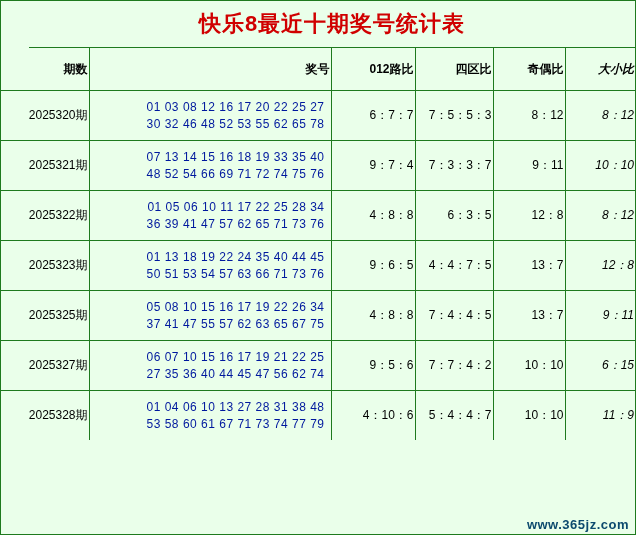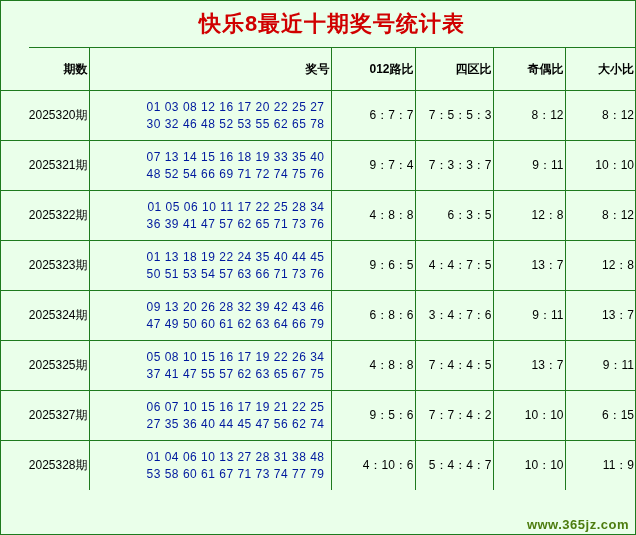--- a/index.html
+++ b/index.html
@@ -43,20 +43,21 @@
     border: 1px solid #1e7a1e;
     border-top: 0;
     border-left: 0;
     text-align: right;
     vertical-align: middle;
     font-size: 12px;
     color: #000;
   }
   table.stats th:last-child, table.stats td:last-child {
     border-right: 0;
+    font-style: italic;
   }
   table.stats tr:last-child td {
     border-bottom: 0;
   }
   thead th {
     height: 40px;
     font-size: 14px;
     font-weight: bold;
   }
   .col-period { width: 88px; }
@@ -87,21 +88,21 @@
     font-size: 12px;
     color: #000;
     margin-left: 16px;
   }
   .watermark {
     position: absolute;
     right: 6px;
     bottom: 2px;
     font-size: 13px;
     font-weight: bold;
-    color: #4d7c0f;
+    color: #0c4a6e;
     letter-spacing: 0.5px;
     pointer-events: none;
   }
 </style>
 </head>
 <body>
 
 <div class="page">
 
   <div class="title">快乐8最近十期奖号统计表</div>
@@ -164,31 +165,20 @@
         <td class="numbers">
           <div class="numline">01  13  18  19  22  24  35  40  44  45</div>
           <div class="numline">50  51  53  54  57  63  66  71  73  76</div>
         </td>
         <td class="ratio">9：6：5</td>
         <td class="ratio">4：4：7：5</td>
         <td class="ratio">13：7</td>
         <td class="ratio">12：8</td>
       </tr>
       <tr>
-        <td class="period">2025324期</td>
-        <td class="numbers">
-          <div class="numline">09  13  20  26  28  32  39  42  43  46</div>
-          <div class="numline">47  49  50  60  61  62  63  64  66  79</div>
-        </td>
-        <td class="ratio">6：8：6</td>
-        <td class="ratio">3：4：7：6</td>
-        <td class="ratio">9：11</td>
-        <td class="ratio">13：7</td>
-      </tr>
-      <tr>
         <td class="period">2025325期</td>
         <td class="numbers">
           <div class="numline">05  08  10  15  16  17  19  22  26  34</div>
           <div class="numline">37  41  47  55  57  62  63  65  67  75</div>
         </td>
         <td class="ratio">4：8：8</td>
         <td class="ratio">7：4：4：5</td>
         <td class="ratio">13：7</td>
         <td class="ratio">9：11</td>
       </tr>

